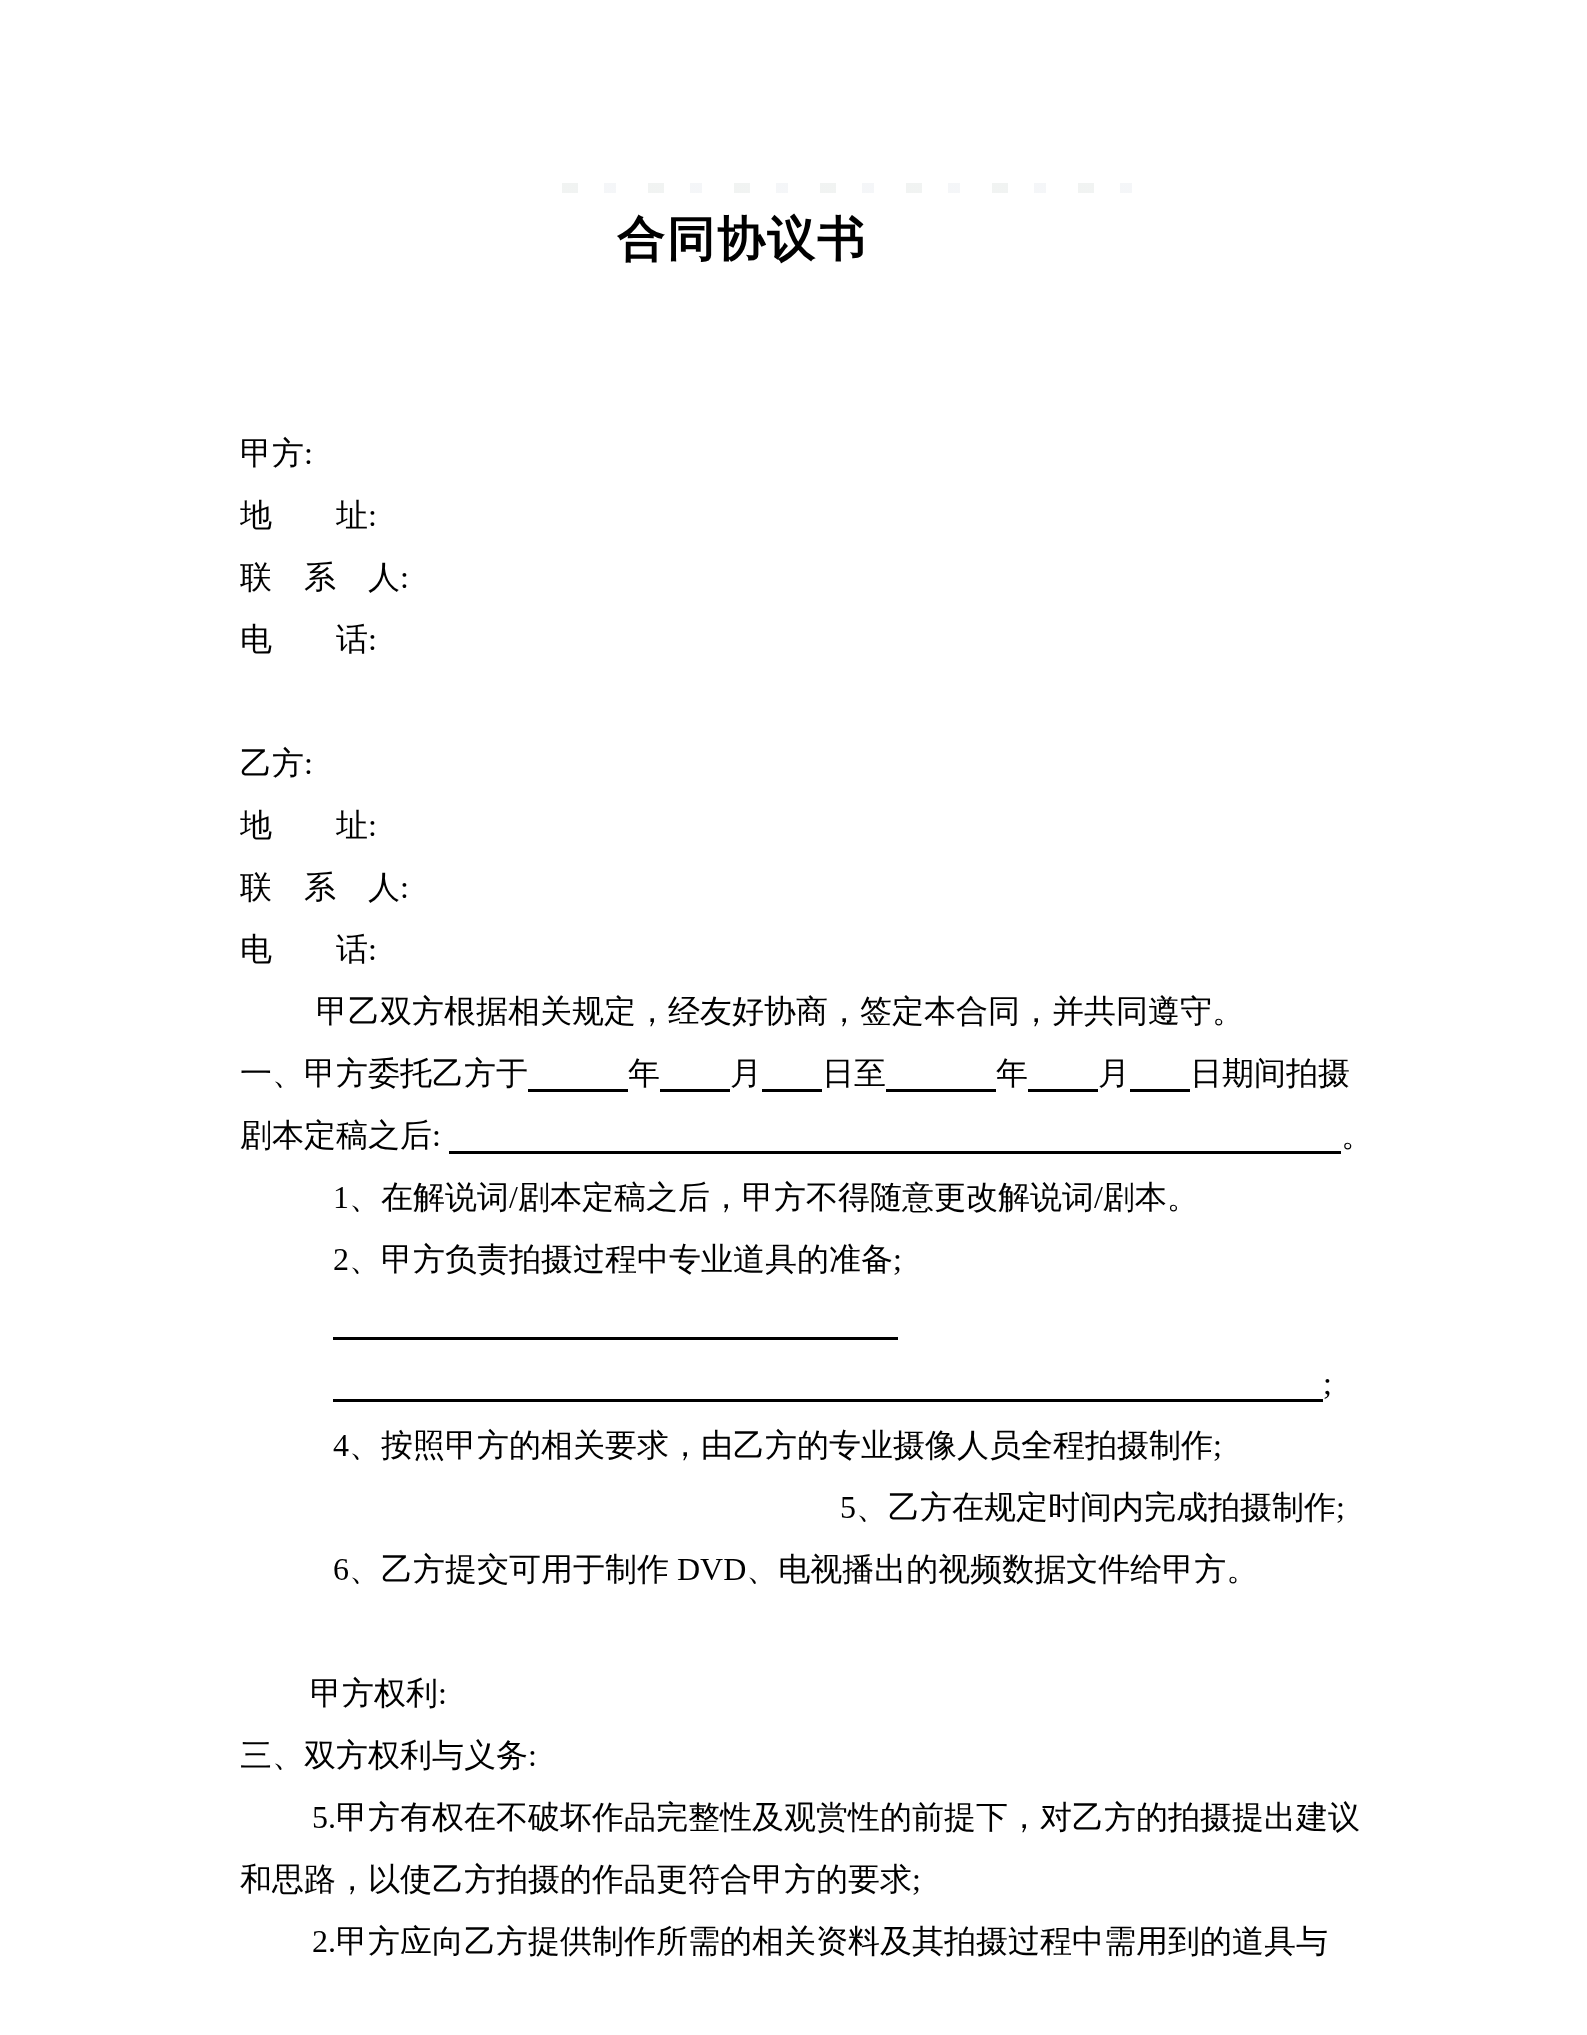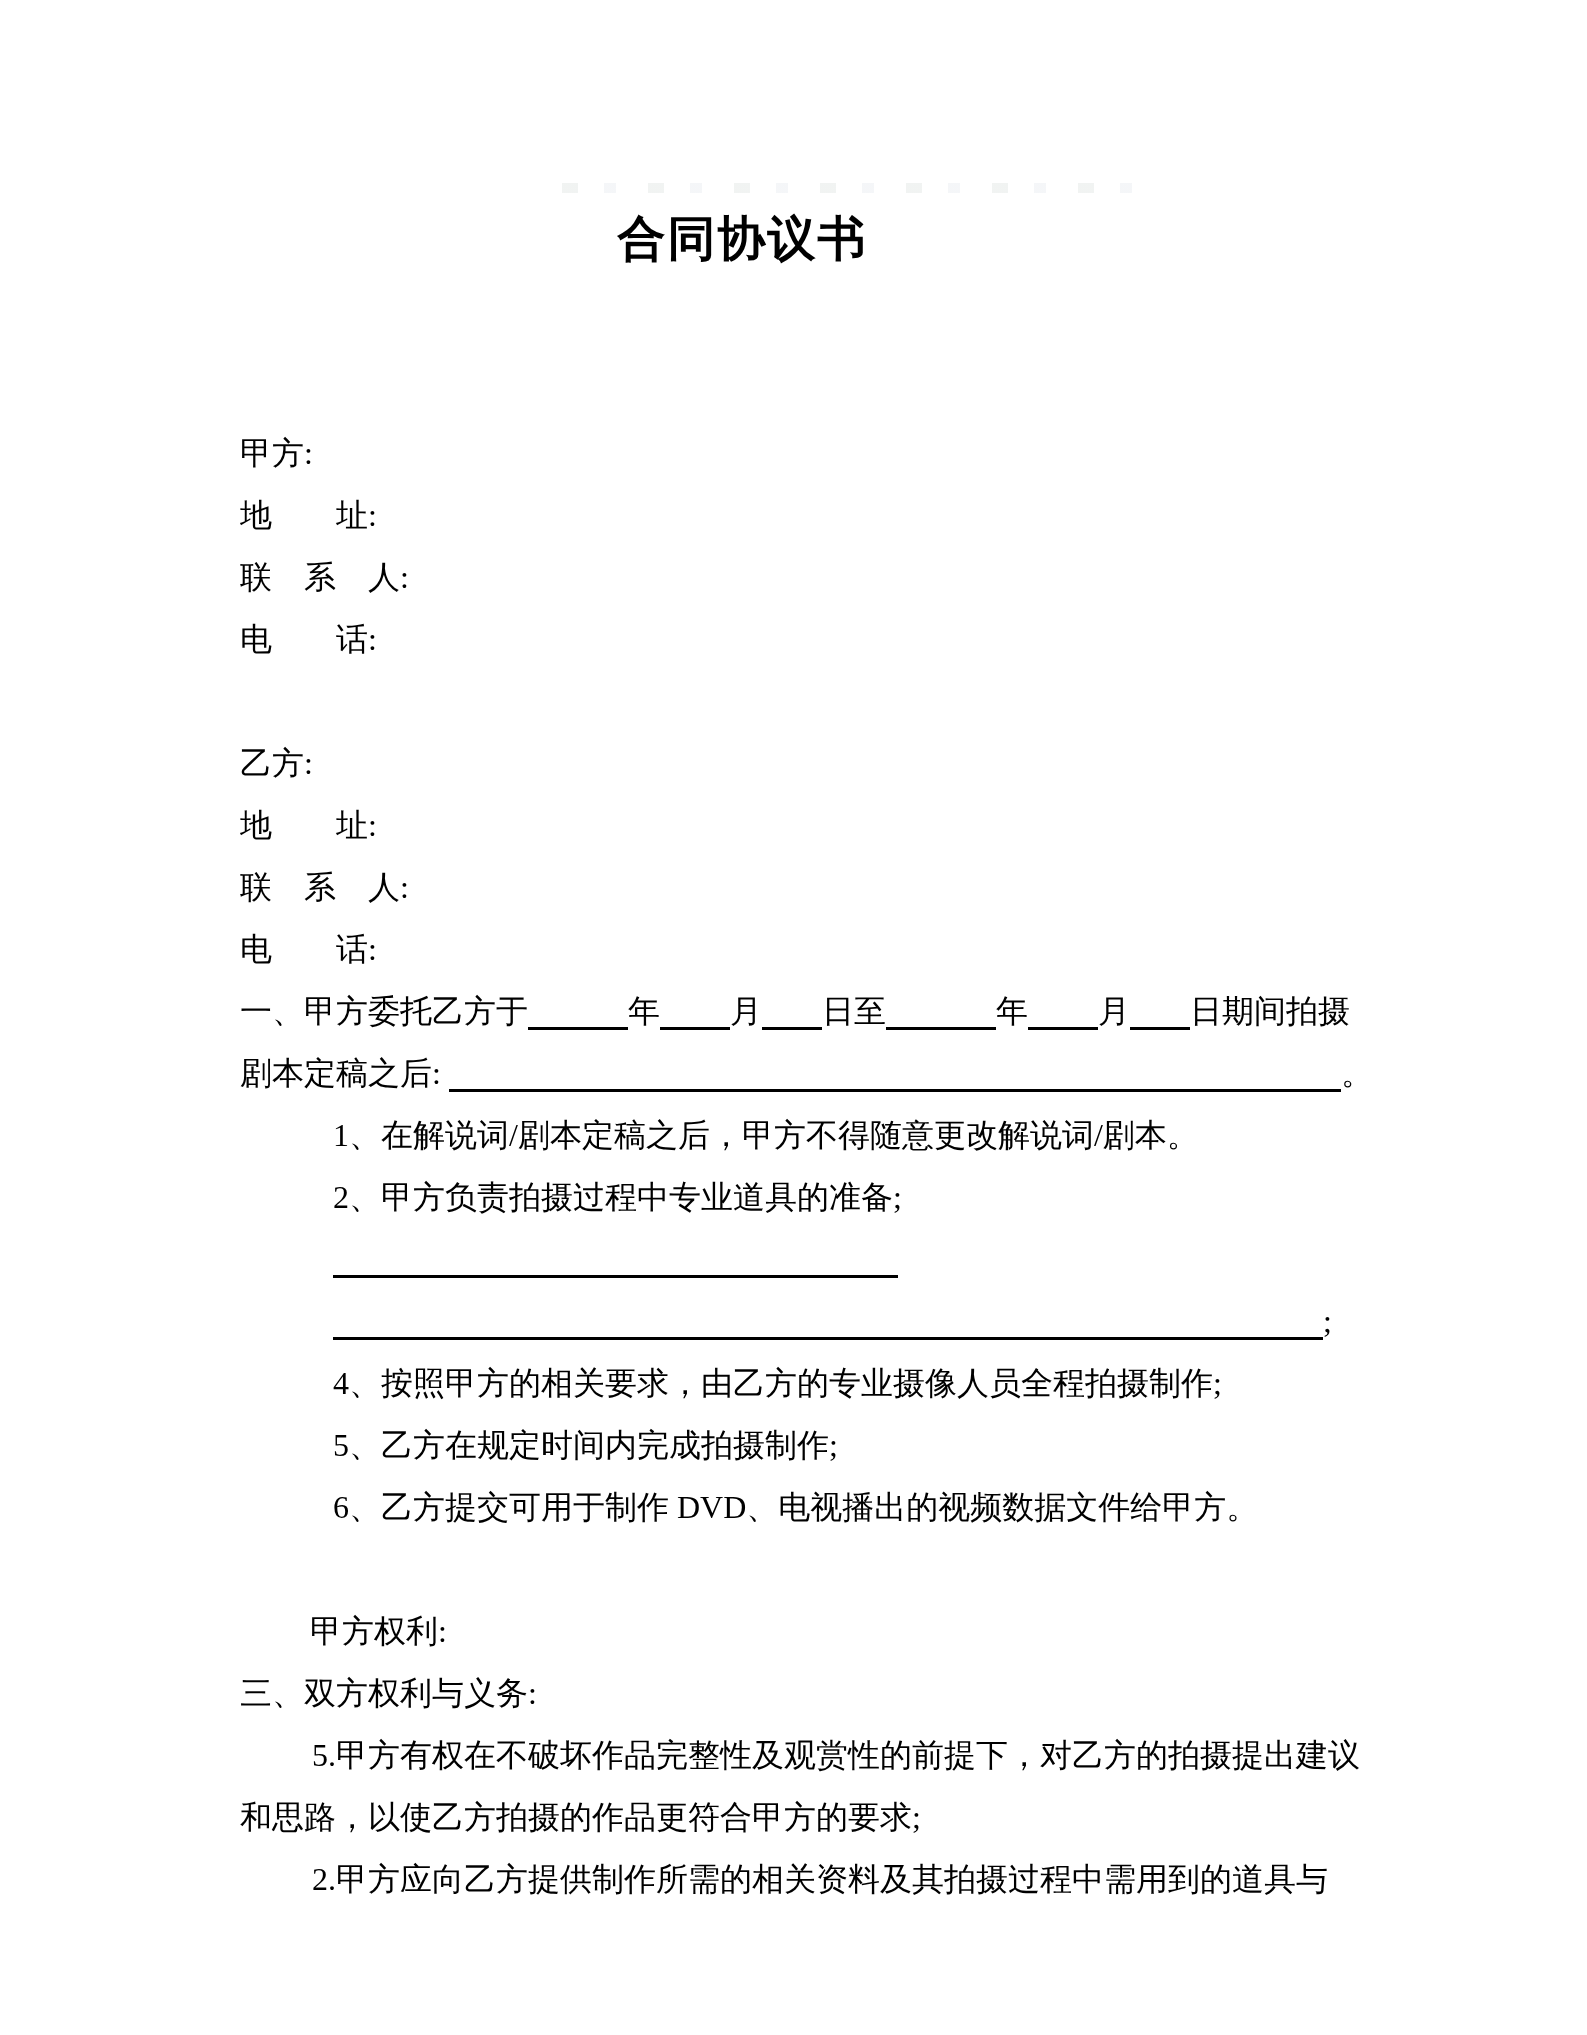--- a/index.html
+++ b/index.html
@@ -66,28 +66,29 @@
   <div class="body">
       <div class="line bold"><span>甲方:</span></div>
       <div class="line"><span>地　　址:</span></div>
       <div class="line"><span>联　系　人:</span></div>
       <div class="line"><span>电　　话:</span></div>
       <div class="line"></div>
       <div class="line bold"><span>乙方:</span></div>
       <div class="line"><span>地　　址:</span></div>
       <div class="line"><span>联　系　人:</span></div>
       <div class="line"><span>电　　话:</span></div>
+      <div class="line" style="padding-left: 76px;"><span>甲乙双方根据相关规定，经友好协商，签定本合同，并共同遵守。</span></div>
       <div class="line"><span>一、甲方委托乙方于</span><span class="blank" style="width: 100px;"></span><span>年</span><span class="blank" style="width: 70px;"></span><span>月</span><span class="blank" style="width: 60px;"></span><span>日至</span><span class="blank" style="width: 110px;"></span><span>年</span><span class="blank" style="width: 70px;"></span><span>月</span><span class="blank" style="width: 60px;"></span><span>日期间拍摄</span></div>
       <div class="line"><span>剧本定稿之后: </span><span class="blank" style="width: 892px;"></span><span>。</span></div>
       <div class="line" style="padding-left: 93px;"><span>1、在解说词/剧本定稿之后，甲方不得随意更改解说词/剧本。</span></div>
       <div class="line" style="padding-left: 93px;"><span>2、甲方负责拍摄过程中专业道具的准备;</span></div>
       <div class="line" style="padding-left: 93px;"><span class="blank" style="width: 565px;"></span></div>
       <div class="line" style="padding-left: 93px;"><span class="blank" style="width: 990px;"></span><span>;</span></div>
       <div class="line" style="padding-left: 93px;"><span>4、按照甲方的相关要求，由乙方的专业摄像人员全程拍摄制作;</span></div>
-      <div class="line" style="padding-left: 93px;"><span>5、乙方在规定时间内完成拍摄制作;</span></div>
+      <div class="line" style="padding-left: 93px; text-align: right;"><span>5、乙方在规定时间内完成拍摄制作;</span></div>
       <div class="line" style="padding-left: 93px;"><span>6、乙方提交可用于制作 DVD、电视播出的视频数据文件给甲方。</span></div>
       <div class="line"></div>
       <div class="line" style="padding-left: 70px;"><span>甲方权利:</span></div>
       <div class="line"><span>三、双方权利与义务:</span></div>
       <div class="line" style="padding-left: 72px;"><span>5.甲方有权在不破坏作品完整性及观赏性的前提下，对乙方的拍摄提出建议</span></div>
       <div class="line"><span>和思路，以使乙方拍摄的作品更符合甲方的要求;</span></div>
       <div class="line" style="padding-left: 72px;"><span>2.甲方应向乙方提供制作所需的相关资料及其拍摄过程中需用到的道具与</span></div>
     </div>
 </div>
 

